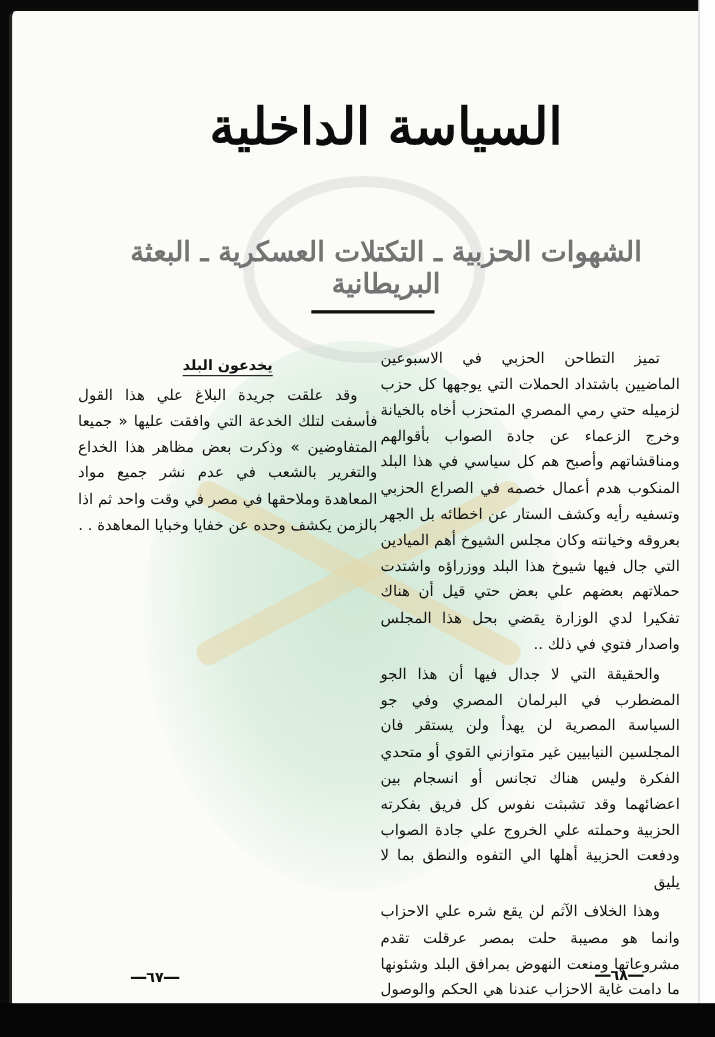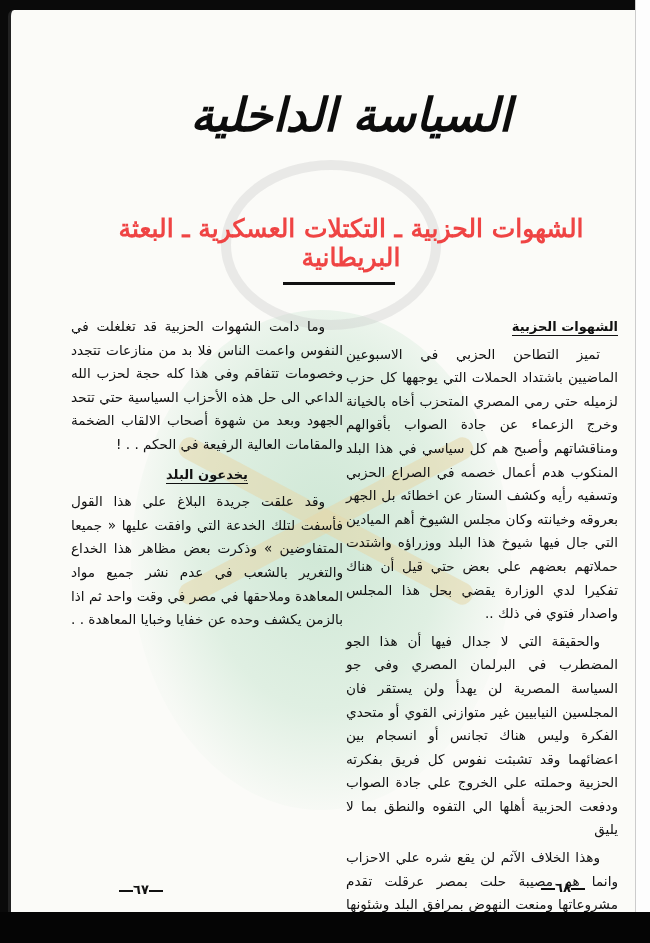--- a/index.html
+++ b/index.html
@@ -87,33 +87,32 @@
       top: 78px;
       left: 140px;
       width: 400px;
       text-align: center;
       direction: rtl;
       font-family: "DejaVu Serif", serif;
       font-size: 46px;
       font-weight: bold;
       letter-spacing: 1px;
       color: #0c0c0c;
-      font-style: italic;
     }
     .subtitle {
       position: absolute;
       top: 204px;
       left: 60px;
       width: 560px;
       text-align: center;
       direction: rtl;
       font-family: "DejaVu Serif", serif;
       font-size: 25px;
       font-weight: bold;
-      color: #ef4444;
+      color: #737373;
     }
     .title-rule {
       position: absolute;
       top: 272px;
       left: 272px;
       width: 112px;
       height: 3px;
       background: #111;
     }
     .column {
@@ -181,30 +180,26 @@
     <div class="wm-sword1"></div>
     <div class="wm-sword2"></div>
   </div>
   <div class="watermark-top"></div>
 
   <div class="main-title">السياسة الداخلية</div>
   <div class="subtitle">الشهوات الحزبية ـ التكتلات العسكرية ـ البعثة البريطانية</div>
   <div class="title-rule"></div>
 
   <div class="column col-right">
-    <div class="section-heading">
-      <span>الشهوات الحزبية</span>
-    </div>
     <p class="para">تميز التطاحن الحزبي في الاسبوعين الماضيين باشتداد الحملات التي يوجهها كل حزب لزميله حتي رمي المصري المتحزب أخاه بالخيانة وخرج الزعماء عن جادة الصواب بأقوالهم ومناقشاتهم وأصبح هم كل سياسي في هذا البلد المنكوب هدم أعمال خصمه في الصراع الحزبي وتسفيه رأيه وكشف الستار عن اخطائه بل الجهر بعروقه وخيانته وكان مجلس الشيوخ أهم الميادين التي جال فيها شيوخ هذا البلد ووزراؤه واشتدت حملاتهم بعضهم علي بعض حتي قيل أن هناك تفكيرا لدي الوزارة يقضي بحل هذا المجلس واصدار فتوي في ذلك ..</p>
     <p class="para">والحقيقة التي لا جدال فيها أن هذا الجو المضطرب في البرلمان المصري وفي جو السياسة المصرية لن يهدأ ولن يستقر فان المجلسين النيابيين غير متوازني القوي أو متحدي الفكرة وليس هناك تجانس أو انسجام بين اعضائهما وقد تشبثت نفوس كل فريق بفكرته الحزبية وحملته علي الخروج علي جادة الصواب ودفعت الحزبية أهلها الي التفوه والنطق بما لا يليق</p>
     <p class="para">وهذا الخلاف الآثم لن يقع شره علي الاحزاب وانما هو مصيبة حلت بمصر عرقلت تقدم مشروعاتها ومنعت النهوض بمرافق البلد وشئونها ما دامت غاية الاحزاب عندنا هي الحكم والوصول اليه ولو بالهدم</p>
   </div>
 
   <div class="column col-left">
-    <p class="para">وما دامت الشهوات الحزبية قد تغلغلت في النفوس واعمت الناس فلا بد من منازعات تتجدد وخصومات تتفاقم وفي هذا كله حجة لحزب الله الداعي الى حل هذه الأحزاب السياسية حتي تتحد الجهود وبعد من شهوة أصحاب الالقاب الضخمة والمقامات العالية الرفيعة في الحكم . . !</p>
     <div class="section-heading" style="margin-top:6px;text-align:center;">
       <span>يخدعون البلد</span>
     </div>
     <p class="para">وقد علقت جريدة البلاغ علي هذا القول فأسفت لتلك الخدعة التي وافقت عليها « جميعا المتفاوضين » وذكرت بعض مظاهر هذا الخداع والتغرير بالشعب في عدم نشر جميع مواد المعاهدة وملاحقها في مصر في وقت واحد ثم اذا بالزمن يكشف وحده عن خفايا وخبايا المعاهدة . .</p>
   </div>
 
   <div class="page-num page-num-left">
     <span class="dash"></span><span>٦٧</span><span class="dash"></span>
   </div>
   <div class="page-num page-num-right">

